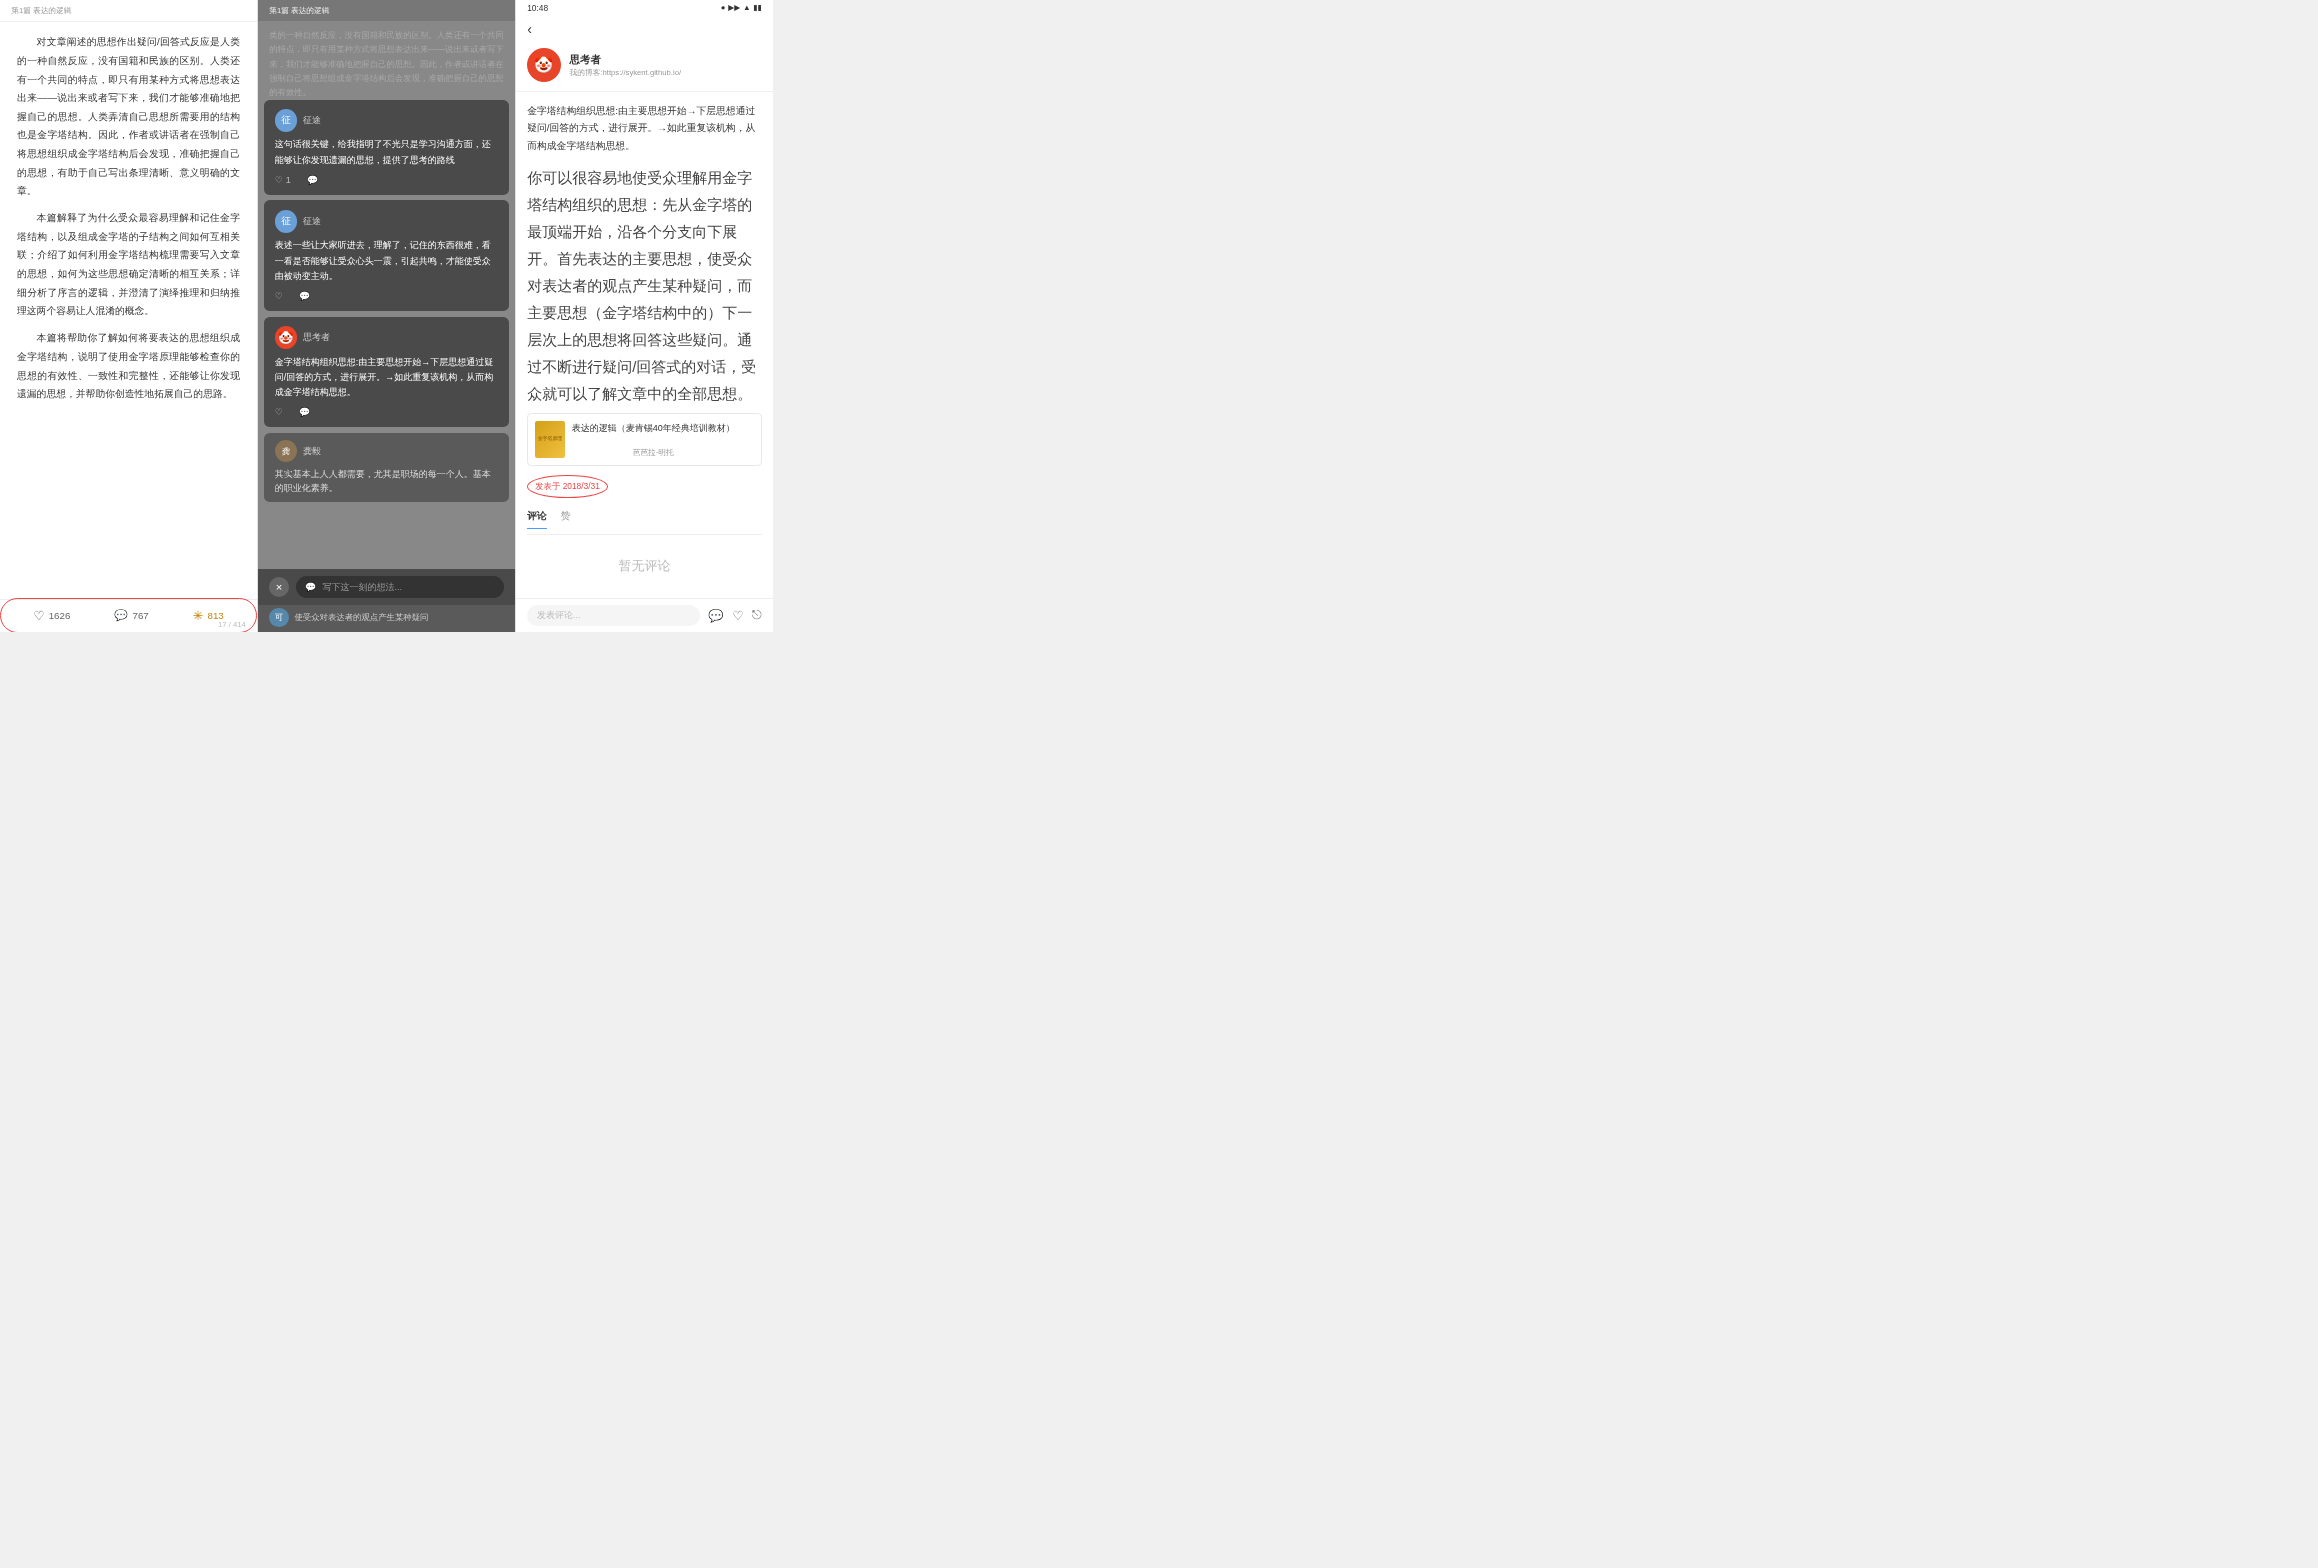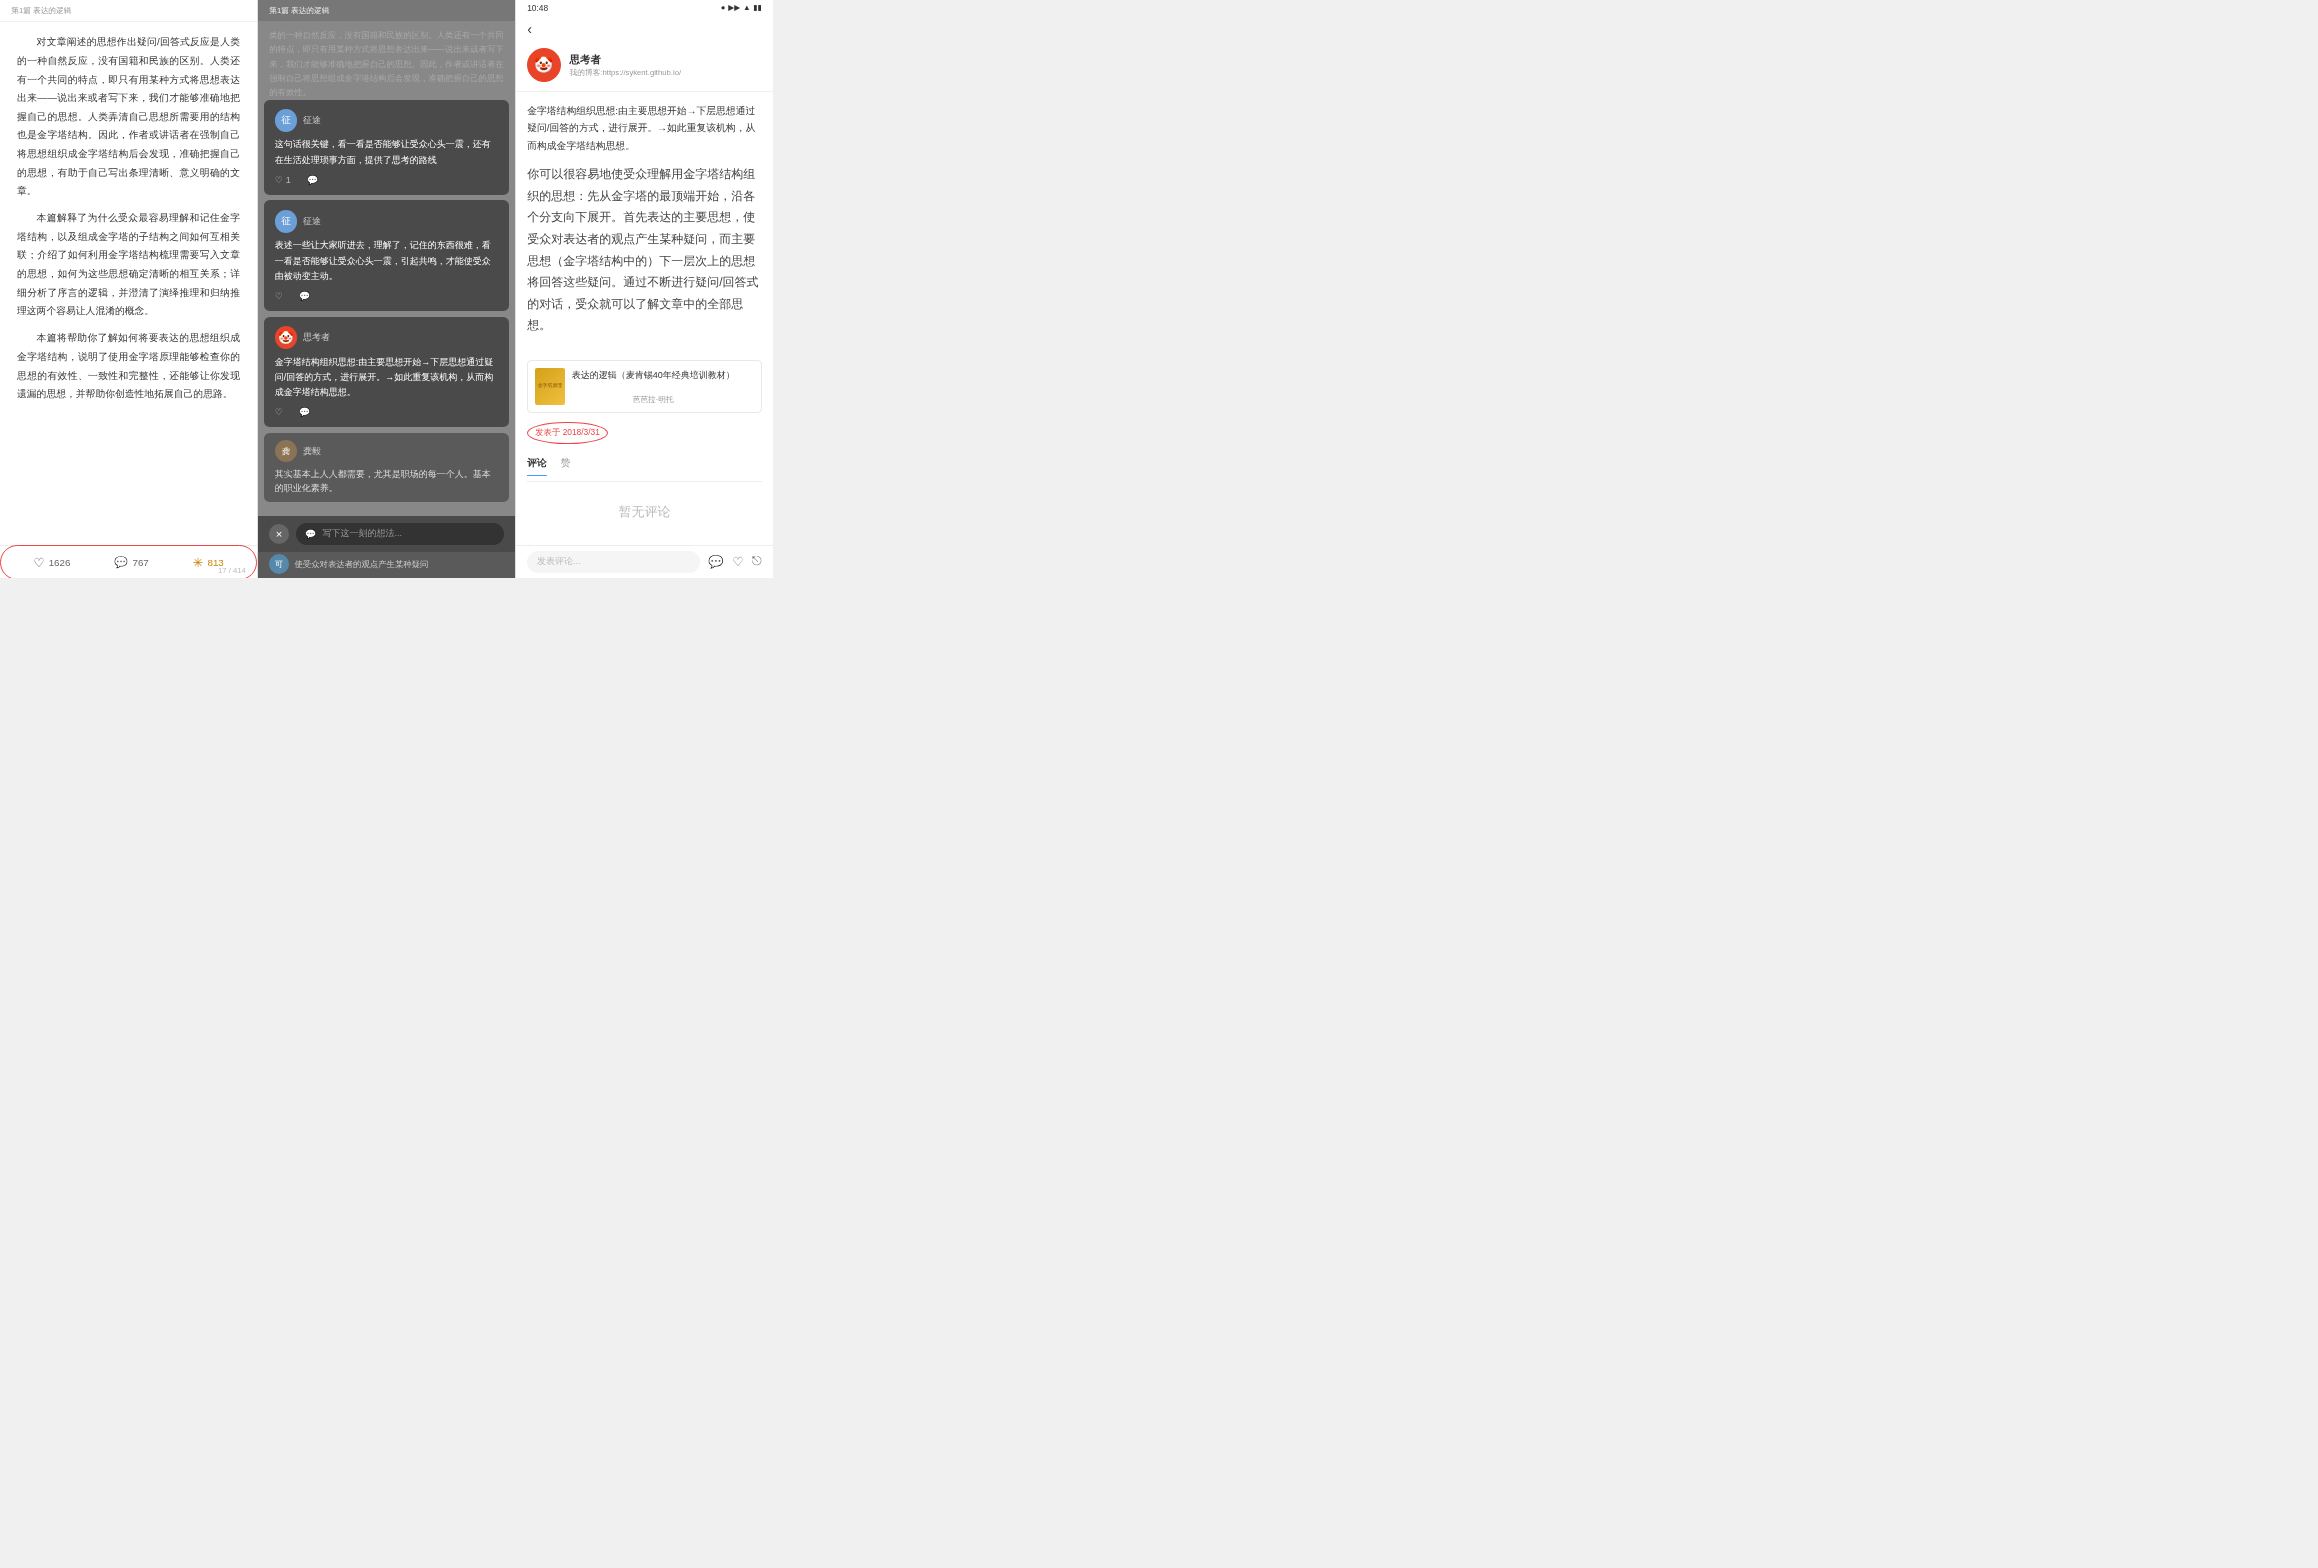--- a/index.html
+++ b/index.html
@@ -241,24 +241,24 @@
       flex: 1;
       overflow-y: auto;
     }
     .main-title-block {
       margin-bottom: 9.8px;
       font-size: 9.8px;
       line-height: 1.8;
       color: #333;
     }
     .main-body-block {
-      font-size: 12px;
+      font-size: 15px;
       line-height: 1.8;
       color: #444;
-      margin-bottom: 23px;
+      margin-bottom: 6px;
     }
     .book-card {
       display: flex;
       align-items: center;
       gap: 7px;
       border: 0.7px solid #e8e8e8;
       border-radius: 4.2px;
       padding: 5.6px 7px;
       margin-bottom: 8.4px;
     }
@@ -385,21 +385,21 @@
   </div>
   <div class="mid-scroll-area">
 
     <div class="comment-card" style="margin: 0 5.6px;">
       <div class="comment-card-header">
         <div class="avatar-small" style="background:#6a9fd8;">
           <span>征</span>
         </div>
         <span class="comment-username">征途</span>
       </div>
-      <div class="comment-text">这句话很关键，看一看是否能够让受众心头一震，还有在生活处理琐事方面，提供了思考的路线</div>
+      <div class="comment-text">这句话很关键，给我指明了不光只是学习沟通方面，还能够让你发现遗漏的思想，提供了思考的路线</div>
       <div class="comment-actions">
         <div class="comment-action">
           <span>♡</span>
           <span>1</span>
         </div>
         <div class="comment-action">
           <span>💬</span>
         </div>
       </div>
     </div>

